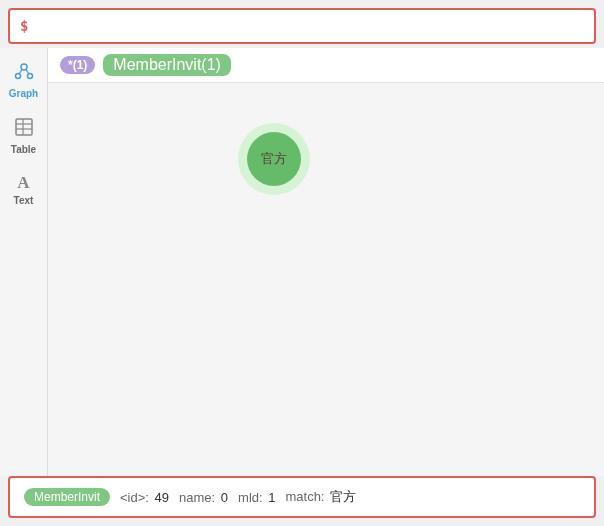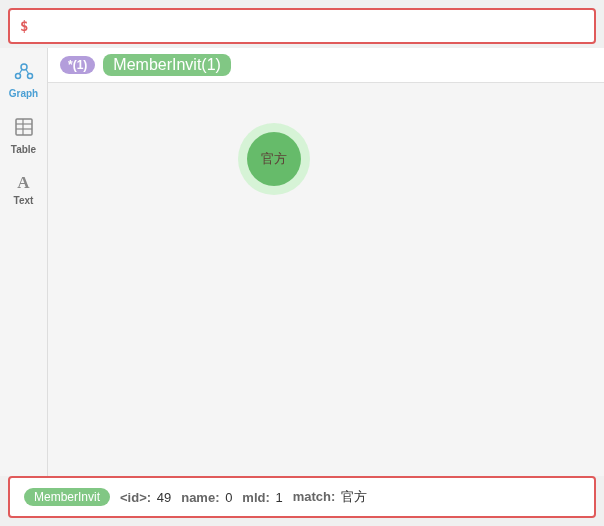--- a/index.html
+++ b/index.html
@@ -171,21 +171,21 @@
       white-space: nowrap;
     }
     .info-field {
       color: #555;
     }
     .info-value {
       color: #333;
       margin-left: 2px;
     }
     .info-label {
-      font-weight: 700;
+      font-weight: 400;
       color: #666;
     }
   </style>
 </head>
 <body>
 
 <div class="query-bar">
   <span class="query-dollar">$</span>
 </div>
 

